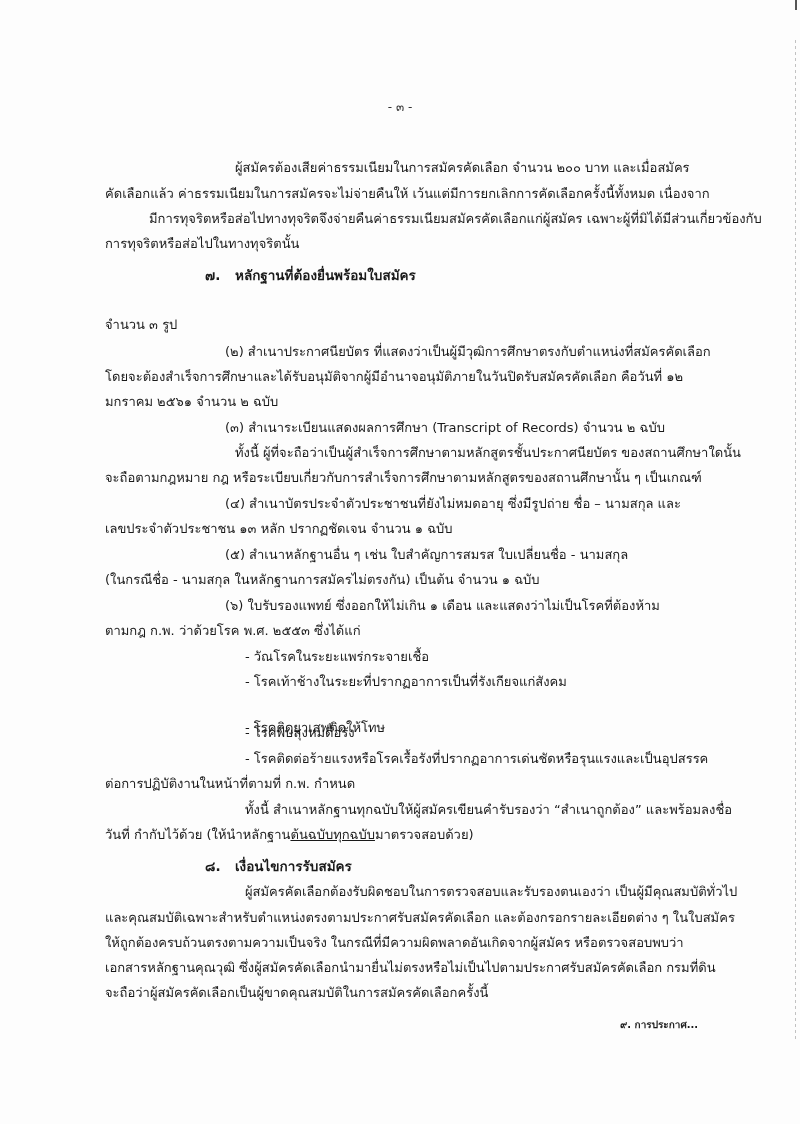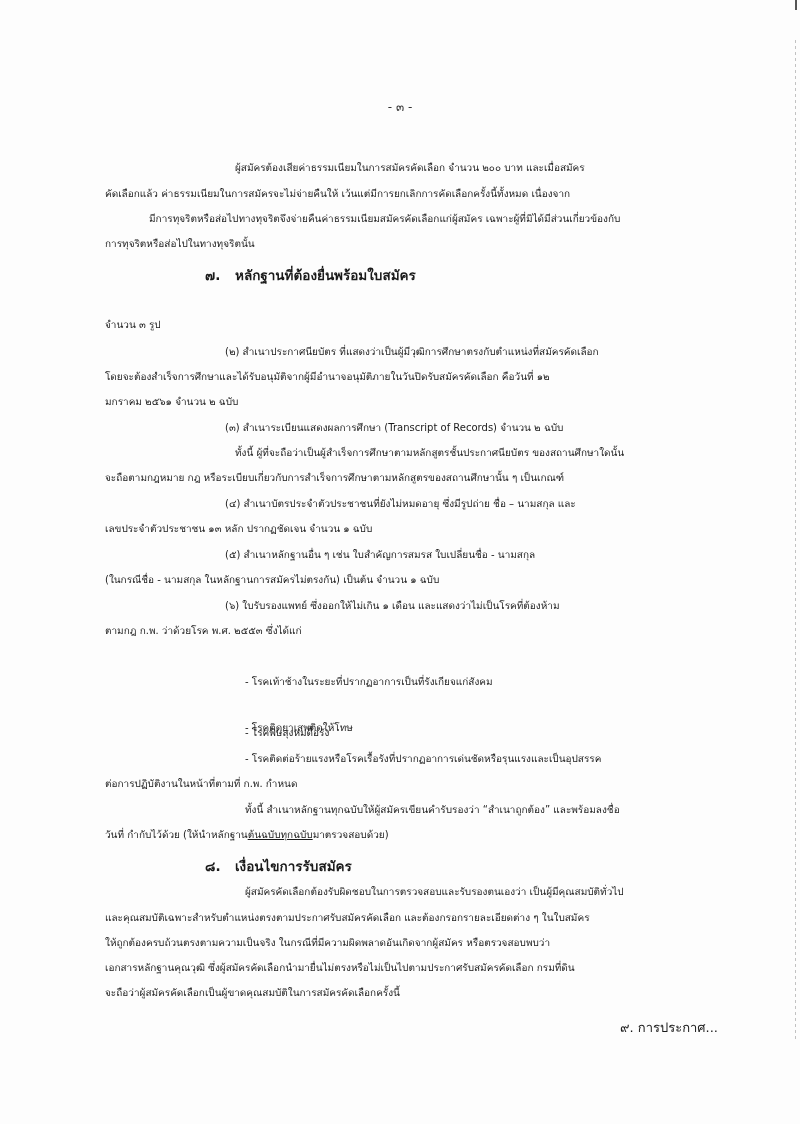--- a/index.html
+++ b/index.html
@@ -34,21 +34,21 @@
     .scan-edge-top {
       position: absolute;
       left: 795px; top: 0;
       width: 2px; height: 10px;
       background: #555;
     }
     .line {
       position: absolute;
       white-space: nowrap;
       line-height: 20px;
-      font-size: 10px;
+      font-size: 13px;
     }
     .page-num {
       position: absolute;
       top: 97px;
       left: 0; width: 800px;
       text-align: center;
       font-size: 12px;
       color: #333;
     }
     .heading {
@@ -60,22 +60,22 @@
       width: 30px;
     }
     .u-bold {
       font-weight: normal;
       text-decoration: underline;
     }
     .footer-next {
       position: absolute;
       left: 620px;
       top: 1017px;
-      font-weight: normal;
-      font-size: 13px;
+      font-weight: bold;
+      font-size: 10px;
       white-space: nowrap;
     }
   </style>
 </head>
 <body>
 
 <div class="page">
   <div class="scan-edge-top"></div>
   <div class="scan-edge"></div>
 
@@ -96,20 +96,21 @@
   <div class="line" style="left:225px; top:418px;">(๓)  สำเนาระเบียนแสดงผลการศึกษา (Transcript of Records) จำนวน ๒ ฉบับ</div>
   <div class="line" style="left:235px; top:443px;">ทั้งนี้ ผู้ที่จะถือว่าเป็นผู้สำเร็จการศึกษาตามหลักสูตรชั้นประกาศนียบัตร ของสถานศึกษาใดนั้น</div>
   <div class="line" style="left:105px; top:468px;">จะถือตามกฎหมาย กฎ หรือระเบียบเกี่ยวกับการสำเร็จการศึกษาตามหลักสูตรของสถานศึกษานั้น ๆ เป็นเกณฑ์</div>
   <div class="line" style="left:225px; top:494px;">(๔)  สำเนาบัตรประจำตัวประชาชนที่ยังไม่หมดอายุ ซึ่งมีรูปถ่าย ชื่อ – นามสกุล และ</div>
   <div class="line" style="left:105px; top:519px;">เลขประจำตัวประชาชน ๑๓ หลัก ปรากฏชัดเจน จำนวน ๑ ฉบับ</div>
   <div class="line" style="left:225px; top:545px;">(๕)  สำเนาหลักฐานอื่น ๆ เช่น ใบสำคัญการสมรส ใบเปลี่ยนชื่อ - นามสกุล</div>
   <div class="line" style="left:105px; top:570px;">(ในกรณีชื่อ - นามสกุล ในหลักฐานการสมัครไม่ตรงกัน) เป็นต้น จำนวน ๑ ฉบับ</div>
   <div class="line" style="left:225px; top:596px;">(๖)  ใบรับรองแพทย์ ซึ่งออกให้ไม่เกิน ๑ เดือน และแสดงว่าไม่เป็นโรคที่ต้องห้าม</div>
   <div class="line" style="left:105px; top:621px;">ตามกฎ ก.พ. ว่าด้วยโรค พ.ศ. ๒๕๕๓ ซึ่งได้แก่</div>
 
+  <div class="line" style="left:245px; top:647px;">- วัณโรคในระยะแพร่กระจายเชื้อ</div>
   <div class="line" style="left:245px; top:672px;">- โรคเท้าช้างในระยะที่ปรากฏอาการเป็นที่รังเกียจแก่สังคม</div>
   <div class="line" style="left:245px; top:698px;margin-top:20px;">- โรคติดยาเสพติดให้โทษ</div>
   <div class="line" style="left:245px; top:723px;">- โรคพิษสุงหมดื้อรัง</div>
   <div class="line" style="left:245px; top:749px;">- โรคติดต่อร้ายแรงหรือโรคเรื้อรังที่ปรากฏอาการเด่นชัดหรือรุนแรงและเป็นอุปสรรค</div>
   <div class="line" style="left:105px; top:774px;">ต่อการปฏิบัติงานในหน้าที่ตามที่ ก.พ. กำหนด</div>
 
   <div class="line" style="left:245px; top:800px;">ทั้งนี้ สำเนาหลักฐานทุกฉบับให้ผู้สมัครเขียนคำรับรองว่า “สำเนาถูกต้อง” และพร้อมลงชื่อ</div>
   <div class="line" style="left:105px; top:825px;">
     <span>วันที่ กำกับไว้ด้วย (ให้นำหลักฐาน</span><span class="u-bold">ต้นฉบับทุกฉบับ</span><span>มาตรวจสอบด้วย)</span>
   </div>

